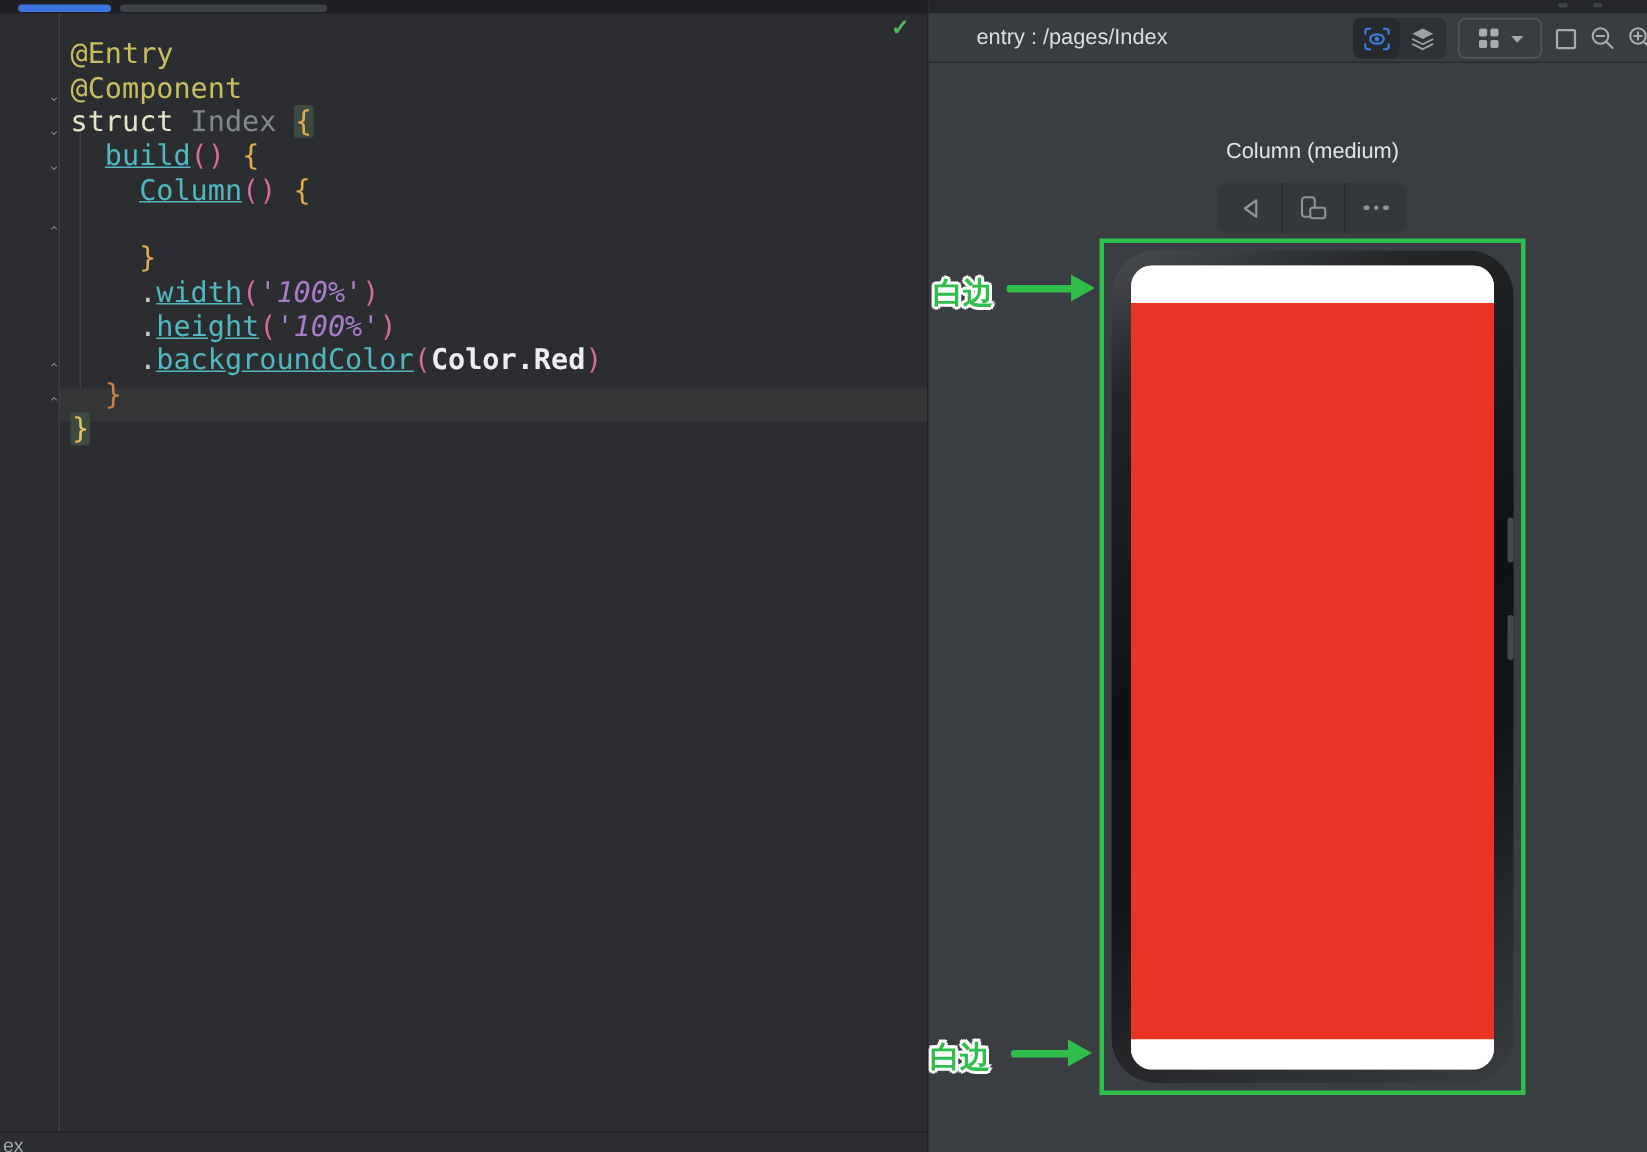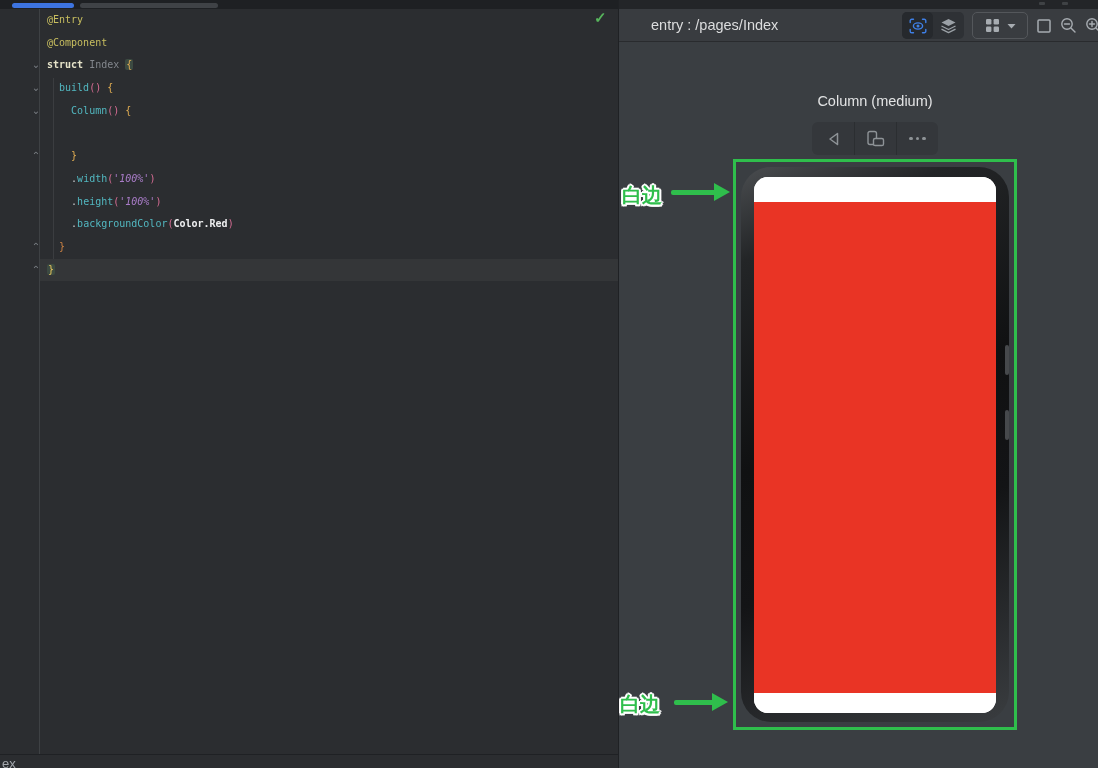--- a/index.html
+++ b/index.html
@@ -20,33 +20,33 @@
   }
 
   
   .editor{position:absolute;left:0;top:0;width:618px;height:768px;background:var(--editor-bg);}
   .editor-topstrip{position:absolute;left:0;top:0;width:618px;height:9px;background:#1E2023;}
   .tab-underline-active{position:absolute;left:12px;top:3px;width:62px;height:5px;border-radius:3px;background:var(--accent);}
   .tab-underline-rest{position:absolute;left:80px;top:3px;width:138px;height:5px;border-radius:3px;background:#3F4246;}
   .gutter-divider{position:absolute;left:39px;top:9px;width:1px;height:745px;background:#3E4144;}
   .indent-guide{position:absolute;left:53px;top:78px;width:1px;height:181px;background:rgba(255,255,255,0.08);}
   .code-area{
-    position:absolute;left:47px;top:9px;width:560px;
-    font-family:"DejaVu Sans Mono",monospace;font-size:10px;color:#C6C9CC;
+    position:absolute;left:47px;top:25px;width:560px;
+    font-family:"DejaVu Sans Mono",monospace;font-size:19px;color:#C6C9CC;
     white-space:pre;
   }
   .code-line{height:22.7px;line-height:22.7px;}
   .current-line-band{position:absolute;left:40px;width:578px;height:22.7px;background:rgba(255,255,255,0.045);}
   .fold-gutter{position:absolute;left:29px;top:9px;width:14px;height:745px;}
   .fold-marker{position:absolute;left:0;width:14px;height:22.7px;line-height:22.7px;text-align:center;
     color:#7A7F84;font-size:10px;cursor:pointer;}
   .tok-decorator{color:#C8BE5F;}
-  .tok-keyword{color:#E6E3C9;font-weight:bold;}
+  .tok-keyword{color:#E6E3C9;font-weight:normal;}
   .tok-typename{color:#83878D;}
-  .tok-method{color:#52B7C0;}
+  .tok-method{color:#52B7C0;text-decoration:underline;}
   .tok-paren{color:#D56C93;}
   .tok-string{color:#A97CC8;font-style:italic;}
   .tok-plain{color:#C6C9CC;}
   .tok-constant{color:#EDEEEF;font-weight:bold;}
   .tok-brace-gold{color:#DFAC52;}
   .tok-brace-orange{color:#CB8244;}
   .tok-brace-yellow{color:#E3C45C;}
   .tok-hl{background:#3C4A41;border-radius:2px;padding:0 1px;}
   .editor-check{position:absolute;left:594px;top:9px;color:#57B55C;font-size:15px;font-weight:bold;}
   .editor-bottombar{position:absolute;left:0;top:754px;width:618px;height:14px;background:var(--editor-bg);

